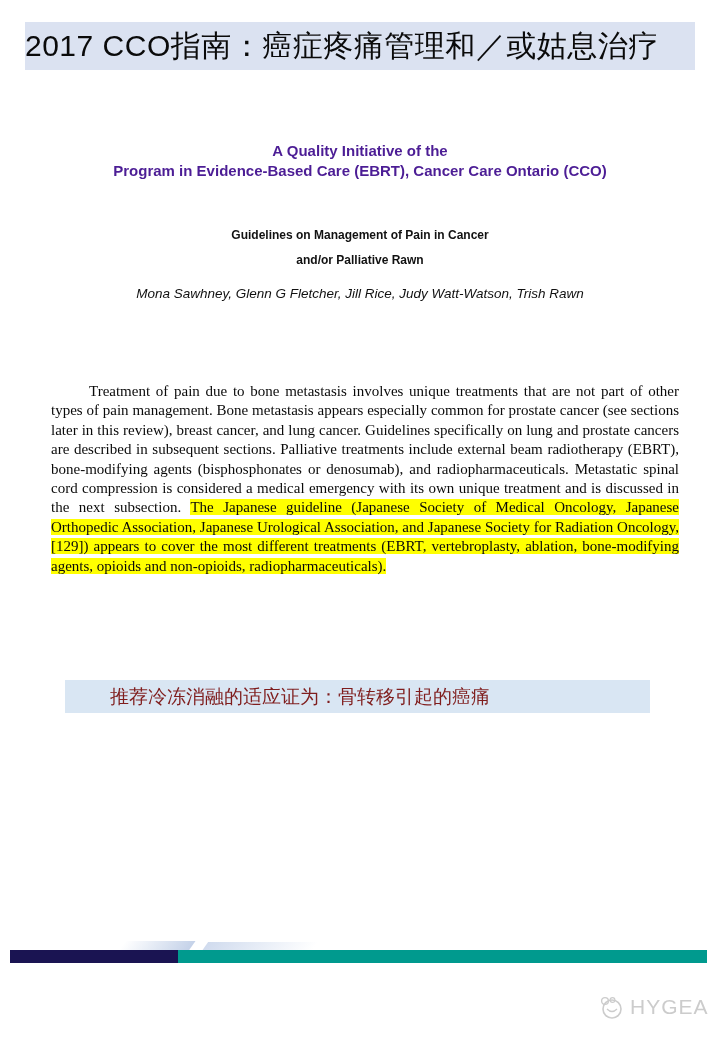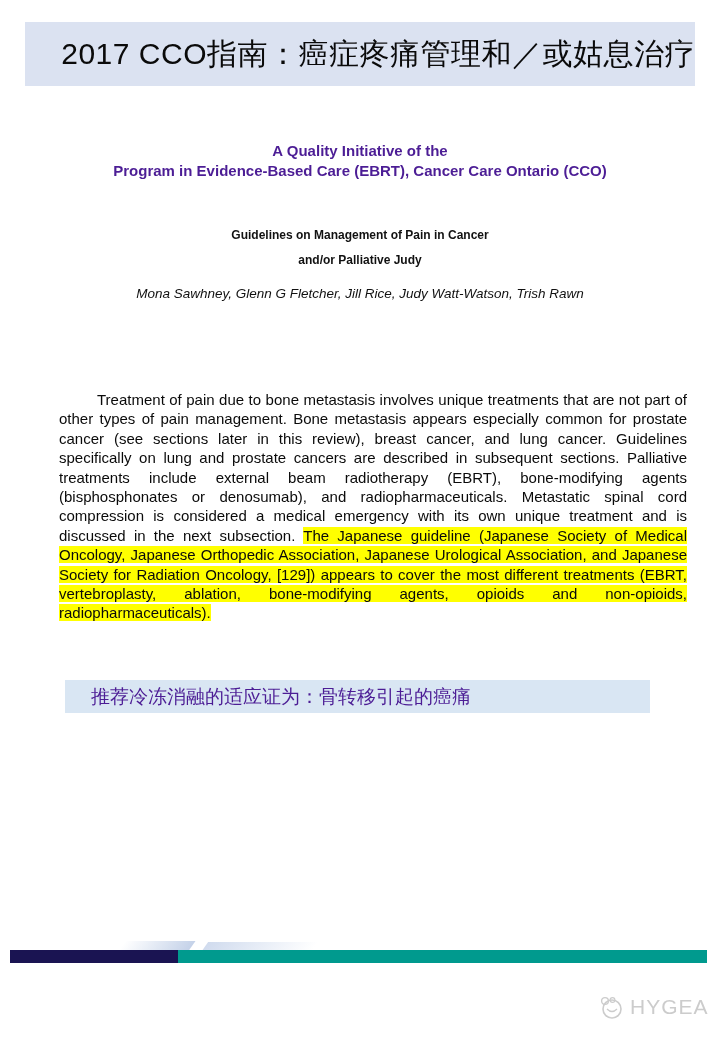--- a/index.html
+++ b/index.html
@@ -1,21 +1,21 @@
 <!DOCTYPE html>
 <html><head>
 <meta charset="utf-8">
 <style>
   html,body{margin:0;padding:0;}
   body{width:720px;height:1040px;background:#ffffff;font-family:"Liberation Sans",sans-serif;}
   .slide{position:relative;width:720px;height:1040px;background:#ffffff;overflow:hidden;}
 
   
-  .banner{position:absolute;left:25px;top:22px;width:670px;height:64px;
-    background:#dbe2f1;display:flex;align-items:center;justify-content:flex-end;}
+  .banner{position:absolute;left:25px;top:22px;width:670px;height:48px;
+    background:#dbe2f1;display:flex;align-items:center;justify-content:flex-start;}
   .banner-title{font-size:30px;color:#0a0a0a;letter-spacing:0.5px;white-space:nowrap;}
 
   
   .program{position:absolute;left:0;top:141px;width:720px;text-align:center;
     font-weight:bold;font-size:15px;line-height:20px;color:#4c1d95;}
 
   
   .doc-title{position:absolute;left:0;top:223px;width:720px;text-align:center;
     font-weight:bold;font-size:12px;line-height:25px;color:#111;}
 
@@ -23,27 +23,27 @@
   .authors{position:absolute;left:0;top:286px;width:720px;text-align:center;
     font-style:italic;font-size:13.5px;color:#111;}
 
   
   .section-heading{position:absolute;left:47px;top:356px;width:628px;
     font-weight:bold;font-style:italic;font-size:15px;color:#0a0a0a;}
 
   
   .paragraph{position:absolute;left:47px;top:378px;width:628px;
     font-size:15px;line-height:19.4px;color:#0a0a0a;text-align:justify;
-    text-indent:38px;margin:12px;}
+    text-indent:38px;margin:4px;font-family:Liberation Serif, serif;}
   .paragraph .hl{background:#ffff00;}
 
   
   .callout{position:absolute;left:65px;top:680px;width:585px;height:33px;
     background:#d9e6f3;display:flex;align-items:center;}
-  .callout-text{font-size:19px;color:#4c1d95;padding-left:26px;white-space:nowrap;}
+  .callout-text{font-size:19px;color:#7f1d1d;padding-left:45px;white-space:nowrap;}
 
   
   .wisp1{position:absolute;left:122px;top:941px;width:70px;height:10px;
     background:linear-gradient(90deg,rgba(190,205,230,0),rgba(190,205,230,0.9));
     transform:skewX(-35deg);}
   .wisp2{position:absolute;left:205px;top:942px;width:110px;height:9px;
     background:linear-gradient(90deg,rgba(200,213,235,0.85),rgba(200,213,235,0));
     transform:skewX(-35deg);}
 
   
@@ -71,21 +71,21 @@
     <span class="banner-title">2017 CCO指南：癌症疼痛管理和／或姑息治疗</span>
   </div>
 
   <div class="program">
     <div>A Quality Initiative of the</div>
     <div>Program in Evidence-Based Care (EBRT), Cancer Care Ontario (CCO)</div>
   </div>
 
   <div class="doc-title">
     <div>Guidelines on Management of Pain in Cancer</div>
-    <div>and/or Palliative Judy</div>
+    <div>and/or Palliative Rawn</div>
   </div>
 
   <div class="authors">Mona Sawhney, Glenn G Fletcher, Jill Rice, Judy Watt-Watson, Trish Rawn</div>
 
 
   <p class="paragraph"><span>Treatment of pain due to bone metastasis involves unique treatments that are not part of other types of pain management.  Bone metastasis appears especially common for prostate cancer (see sections later in this review), breast cancer, and lung cancer.  Guidelines specifically on lung and prostate cancers are described in subsequent sections.  Palliative treatments include external beam radiotherapy (EBRT), bone-modifying agents (bisphosphonates or denosumab), and radiopharmaceuticals.  Metastatic spinal cord compression is considered a medical emergency with its own unique treatment and is discussed in the next subsection.  </span><span class="hl">The Japanese guideline (Japanese Society of Medical Oncology, Japanese Orthopedic Association, Japanese Urological Association, and Japanese Society for Radiation Oncology, [129]) appears to cover the most different treatments (EBRT, vertebroplasty, ablation, bone-modifying agents, opioids and non-opioids, radiopharmaceuticals).</span></p>
 
   <div class="callout">
     <span class="callout-text">推荐冷冻消融的适应证为：骨转移引起的癌痛</span>
   </div>

